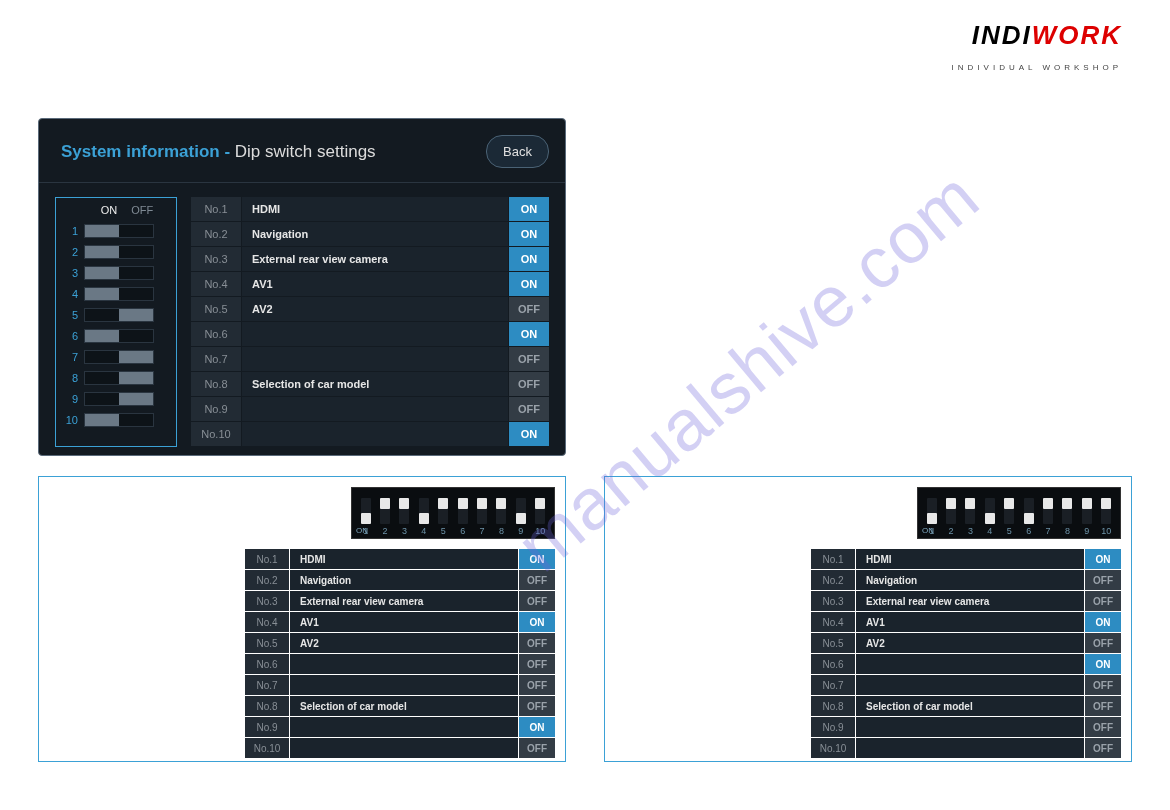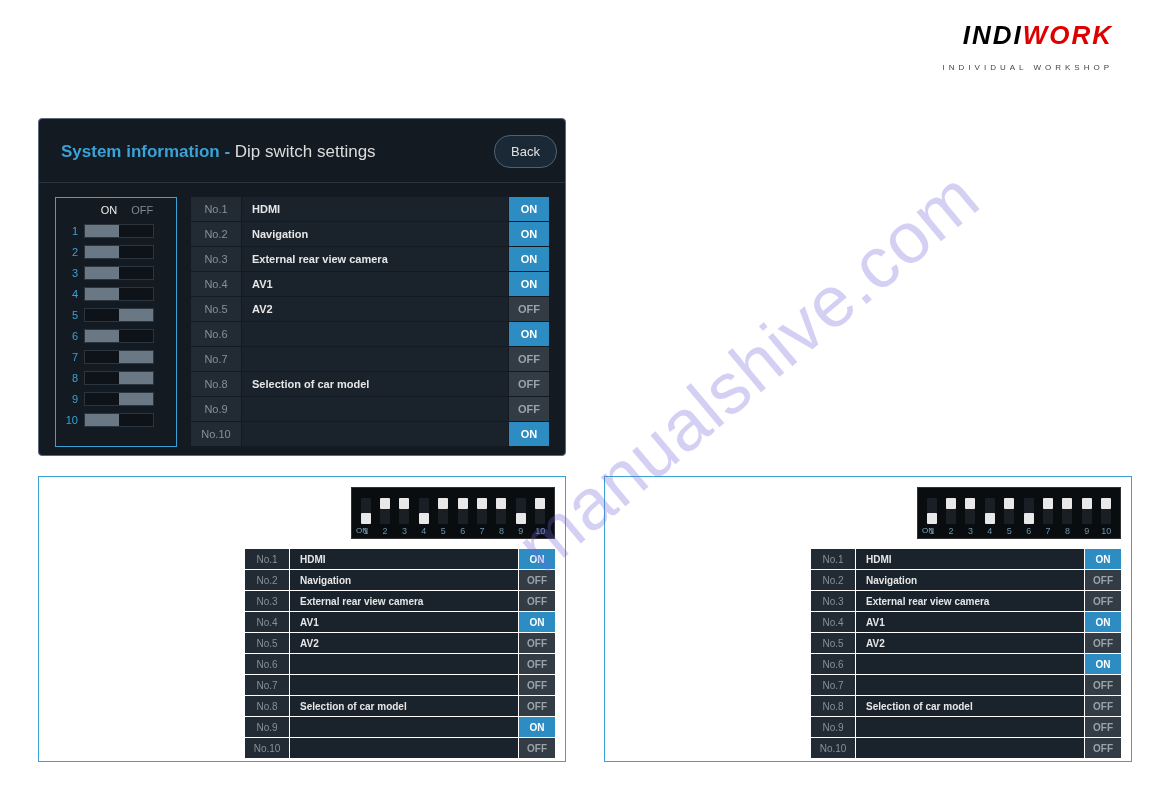--- a/index.html
+++ b/index.html
@@ -7,21 +7,21 @@
     width: 1170px;
     height: 810px;
     background: #ffffff;
     font-family: Arial, Helvetica, sans-serif;
     position: relative;
     overflow: hidden;
   }
   .logo {
     position: absolute;
     top: 20px;
-    right: 57px;
+    right: 48px;
     text-align: right;
   }
   .logo-main {
     font-size: 26px;
     font-weight: 900;
     letter-spacing: 2px;
     color: #000;
     font-style: italic;
   }
   .logo-h { color: #d00; }
@@ -37,21 +37,21 @@
     position: absolute;
     top: 118px;
     left: 38px;
     width: 528px;
     height: 338px;
     background: #131a21;
     border: 1px solid #5a6a7a;
     border-radius: 4px;
   }
   .panel-header {
-    padding: 16px 8px 14px 22px;
+    padding: 16px 16px 14px 22px;
     display: flex;
     justify-content: space-between;
     align-items: center;
     border-bottom: 1px solid #2a3540;
   }
   .panel-title {
     font-size: 17px;
     color: #dcdcdc;
   }
   .panel-title .blue { color: #3ba1d6; font-weight: bold; }

